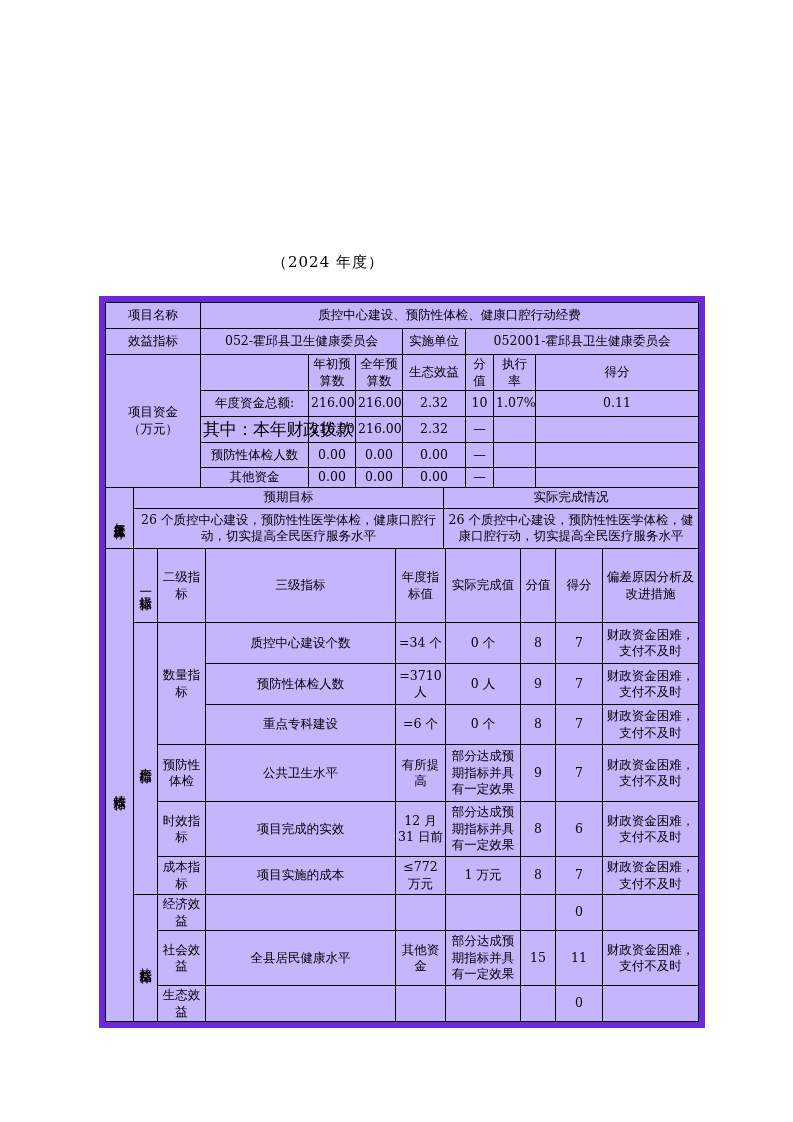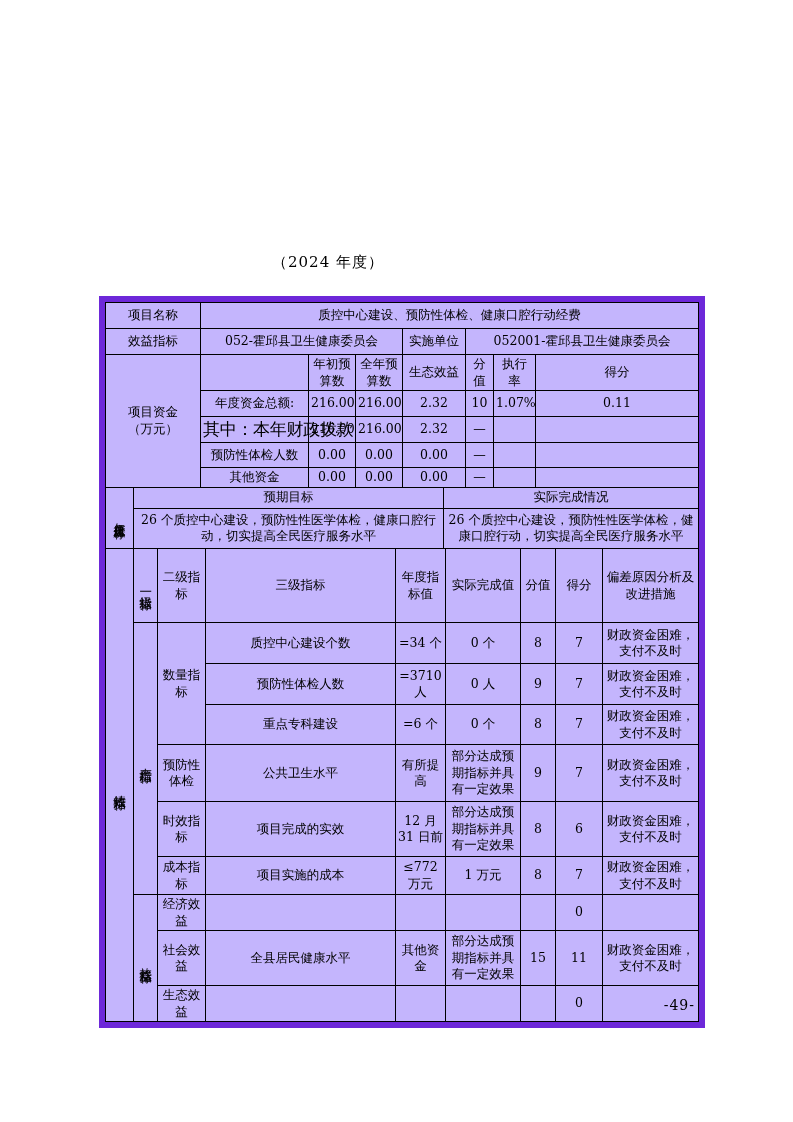--- a/index.html
+++ b/index.html
@@ -239,14 +239,13 @@
         <td></td>
         <td></td>
         <td></td>
         <td>0</td>
         <td class="dev-cell"></td>
       </tr>
     </tbody>
       </table>
   </div>
 
-  <div class="page-num">-49-</div>
 </div>
 
 </body></html>

